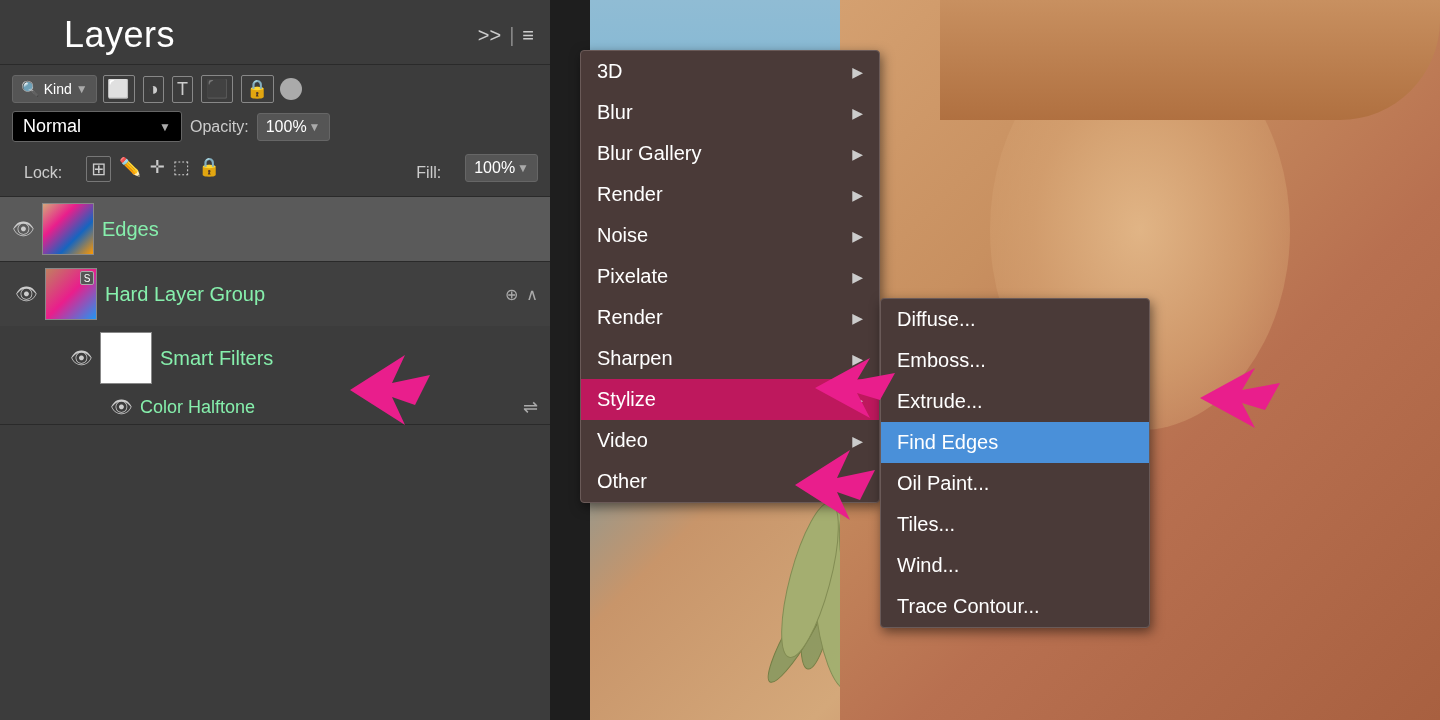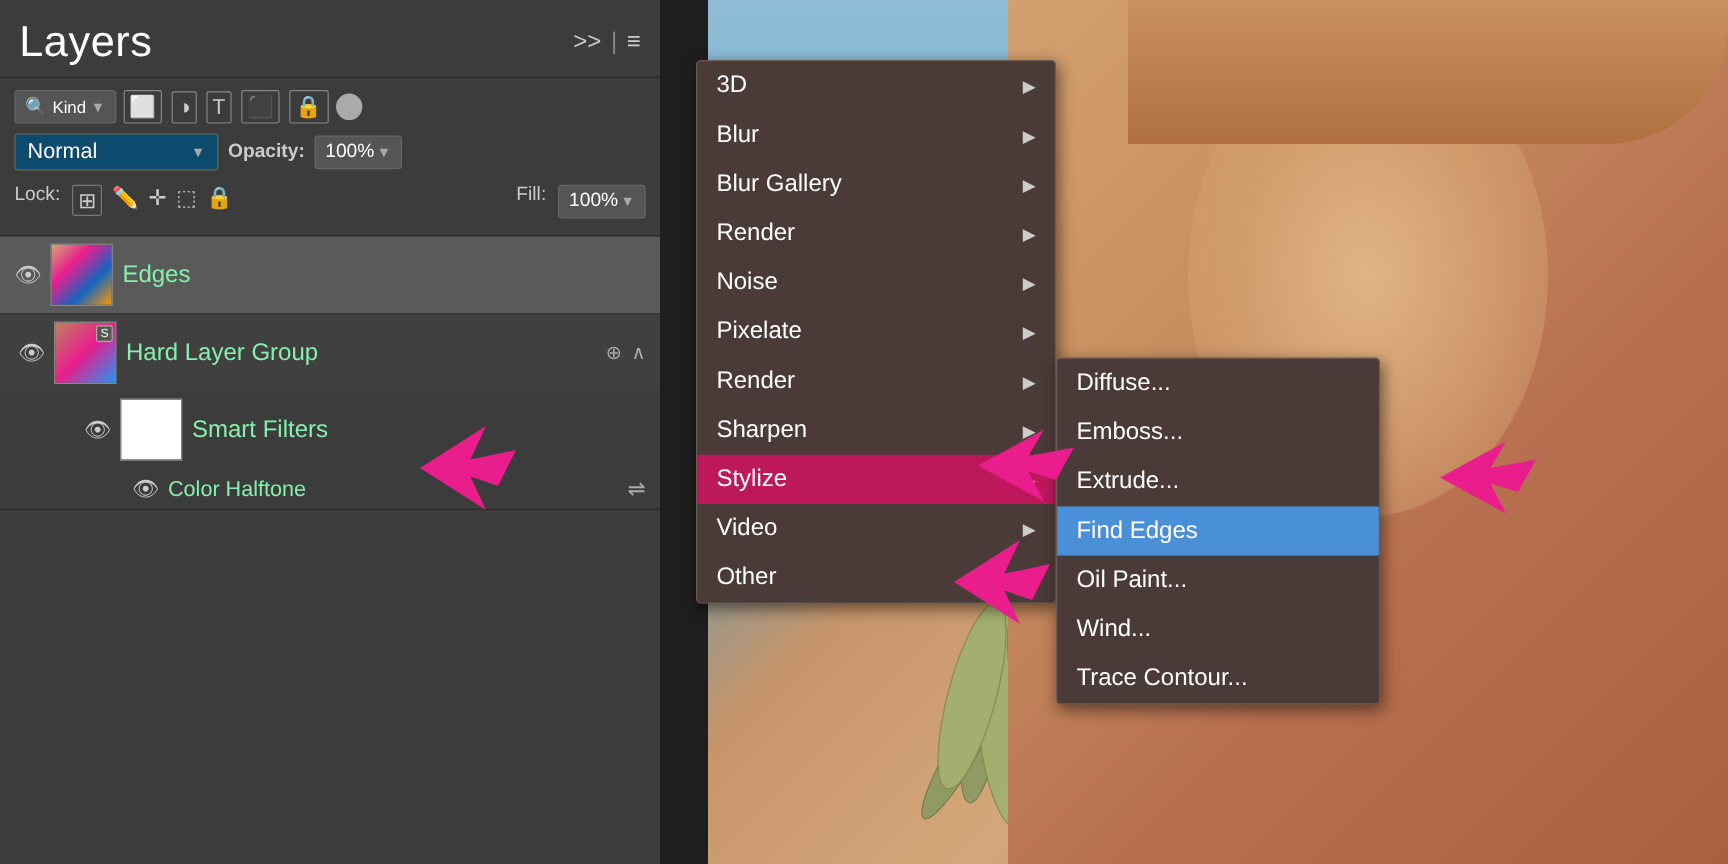--- a/index.html
+++ b/index.html
@@ -31,20 +31,21 @@
       justify-content: space-between;
       padding: 14px 16px 8px 16px;
       border-bottom: 1px solid #2a2a2a;
     }
 
     .layers-title {
       color: #ffffff;
       font-size: 36px;
       font-weight: 500;
       letter-spacing: 0.5px;
+      margin-left: 48px;
     }
 
     .layers-header-icons {
       display: flex;
       align-items: center;
       gap: 8px;
       color: #cccccc;
       font-size: 18px;
     }
 
@@ -95,55 +96,55 @@
 
     .opacity-row {
       display: flex;
       align-items: center;
       gap: 8px;
     }
 
     .blend-dropdown {
       display: flex;
       align-items: center;
-      background: #0c4a6e;
+      background: #000000;
       border: 1px solid #666;
       border-radius: 3px;
       padding: 4px 10px;
       color: #ffffff;
       font-size: 18px;
       cursor: pointer;
       gap: 4px;
       width: 170px;
     }
 
     .opacity-label {
       color: #cccccc;
       font-size: 16px;
-      font-weight: bold;
     }
 
     .opacity-value-box {
       display: flex;
       align-items: center;
       background: #555555;
       border: 1px solid #666;
       border-radius: 3px;
       padding: 4px 8px;
       color: #ffffff;
       font-size: 16px;
       gap: 2px;
       min-width: 70px;
     }
 
     .lock-row {
       display: flex;
-      align-items: flex-start;
-      gap: 10px;
+      align-items: flex-end;
+      gap: 24px;
       padding: 4px 0;
+      margin-left: 12px;
     }
 
     .lock-label {
       color: #cccccc;
       font-size: 16px;
     }
 
     .lock-icons {
       display: flex;
       gap: 8px;
@@ -539,20 +540,23 @@
     <div class="submenu-item">
       <span>Extrude...</span>
     </div>
     <div class="submenu-item active">
       <span>Find Edges</span>
     </div>
     <div class="submenu-item">
       <span>Oil Paint...</span>
     </div>
     <div class="submenu-item">
+      <span>Tiles...</span>
+    </div>
+    <div class="submenu-item">
       <span>Wind...</span>
     </div>
     <div class="submenu-item">
       <span>Trace Contour...</span>
     </div>
   </div>
 
   <div style="position:absolute;top:358px;left:265px;pointer-events:none;z-index:300;">
     <svg width="80" height="60" viewBox="0 0 80 60">
       <polygon points="0,30 55,0 42,22 80,15 65,42 42,35 55,60" fill="#e91e8c"></polygon>

